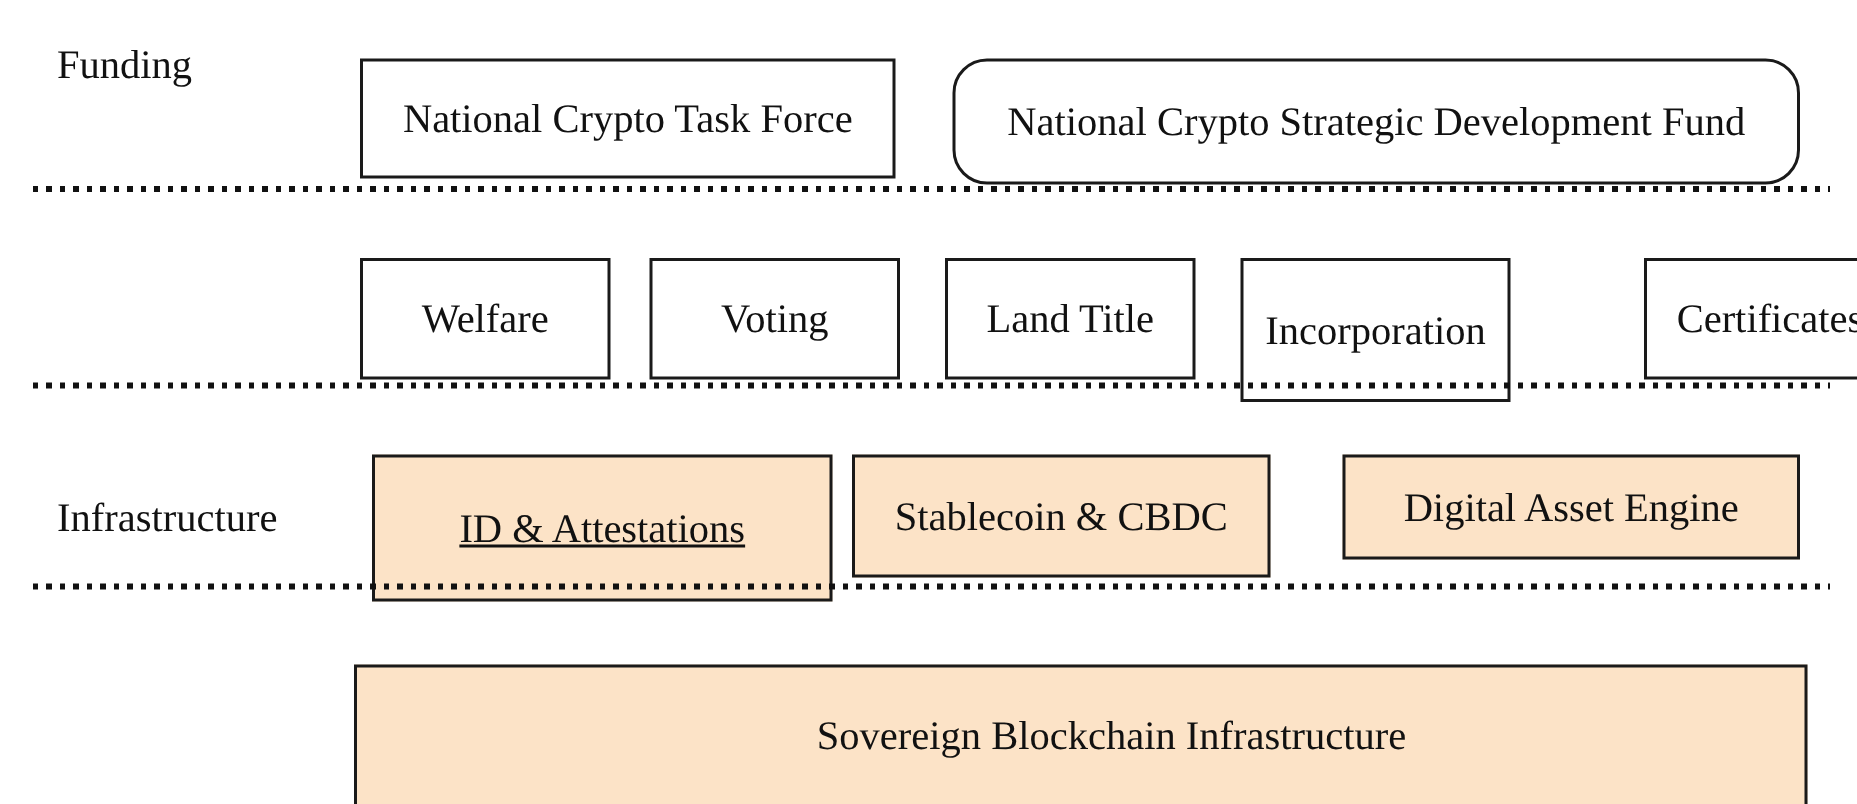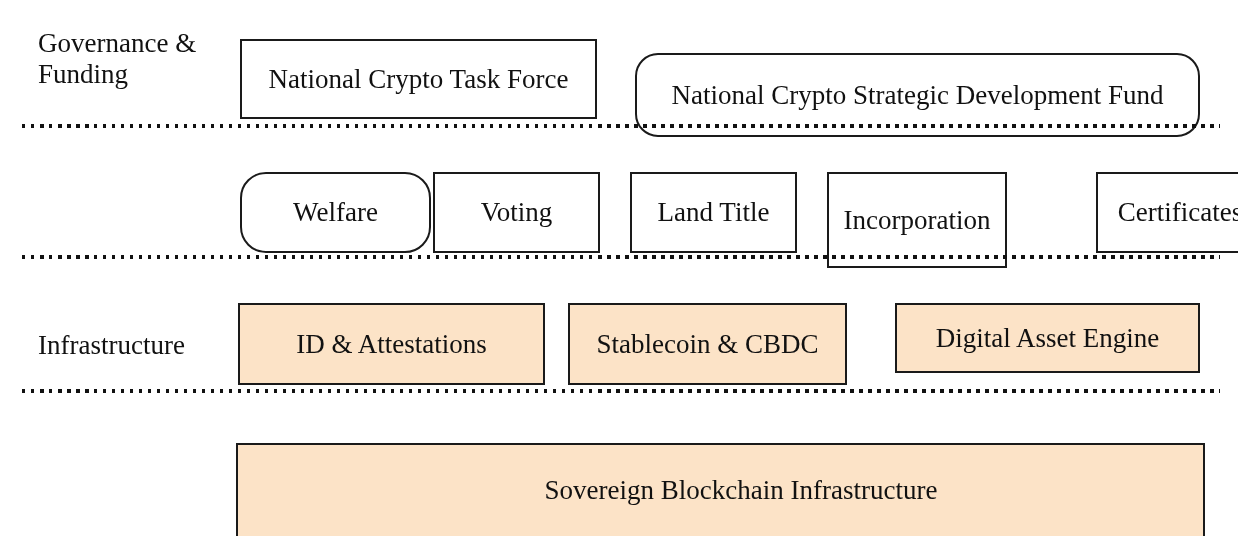--- a/index.html
+++ b/index.html
@@ -46,40 +46,39 @@
     height:4px;
     background:repeating-linear-gradient(90deg,var(--divider) 0 3.5px,transparent 3.5px 9px);
   }
 </style>
 </head>
 <body>
 
 <div class="diagram">
 
   <div class="row-label" style="left:38px;top:28px;">
-    <span>Governance &amp;</span>
     <span>Funding</span>
   </div>
   <div class="box" style="left:240px;top:19px;width:357px;height:80px;">National Crypto Task Force</div>
-  <div class="box" style="left:635px;top:33px;width:565px;height:84px;border-radius:23px;">National Crypto Strategic Development Fund</div>
+  <div class="box" style="left:635px;top:19px;width:565px;height:84px;border-radius:23px;">National Crypto Strategic Development Fund</div>
 
   <div class="divider" style="top:124px;"></div>
 
-  <div class="box" style="left:240px;top:152px;width:191px;height:81px;border-radius:26px;">Welfare</div>
+  <div class="box" style="left:240px;top:152px;width:167px;height:81px;">Welfare</div>
   <div class="box" style="left:630px;top:152px;width:167px;height:81px;">Land Title</div>
   <div class="box" style="left:433px;top:152px;width:167px;height:81px;">Voting</div>
   <div class="box" style="left:827px;top:152px;width:180px;height:96px;">Incorporation</div>
   <div class="box" style="left:1096px;top:152px;width:168px;height:81px;">Certificates</div>
 
   <div class="divider" style="top:255px;"></div>
 
   <div class="row-label" style="left:38px;top:311px;margin-top:19px;">
     <span>Infrastructure</span>
   </div>
-  <div class="box accent" style="left:238px;top:283px;width:307px;height:82px;">ID &amp; Attestations</div>
+  <div class="box accent" style="left:248px;top:283px;width:307px;height:98px;text-decoration:underline;">ID &amp; Attestations</div>
   <div class="box accent" style="left:568px;top:283px;width:279px;height:82px;">Stablecoin &amp; CBDC</div>
   <div class="box accent" style="left:895px;top:283px;width:305px;height:70px;">Digital Asset Engine</div>
 
   <div class="divider" style="top:389px;"></div>
 
   <div class="box accent" style="left:236px;top:423px;width:969px;height:95px;padding-left:41px;">Sovereign Blockchain Infrastructure</div>
 
 </div>
 
 </body></html>

